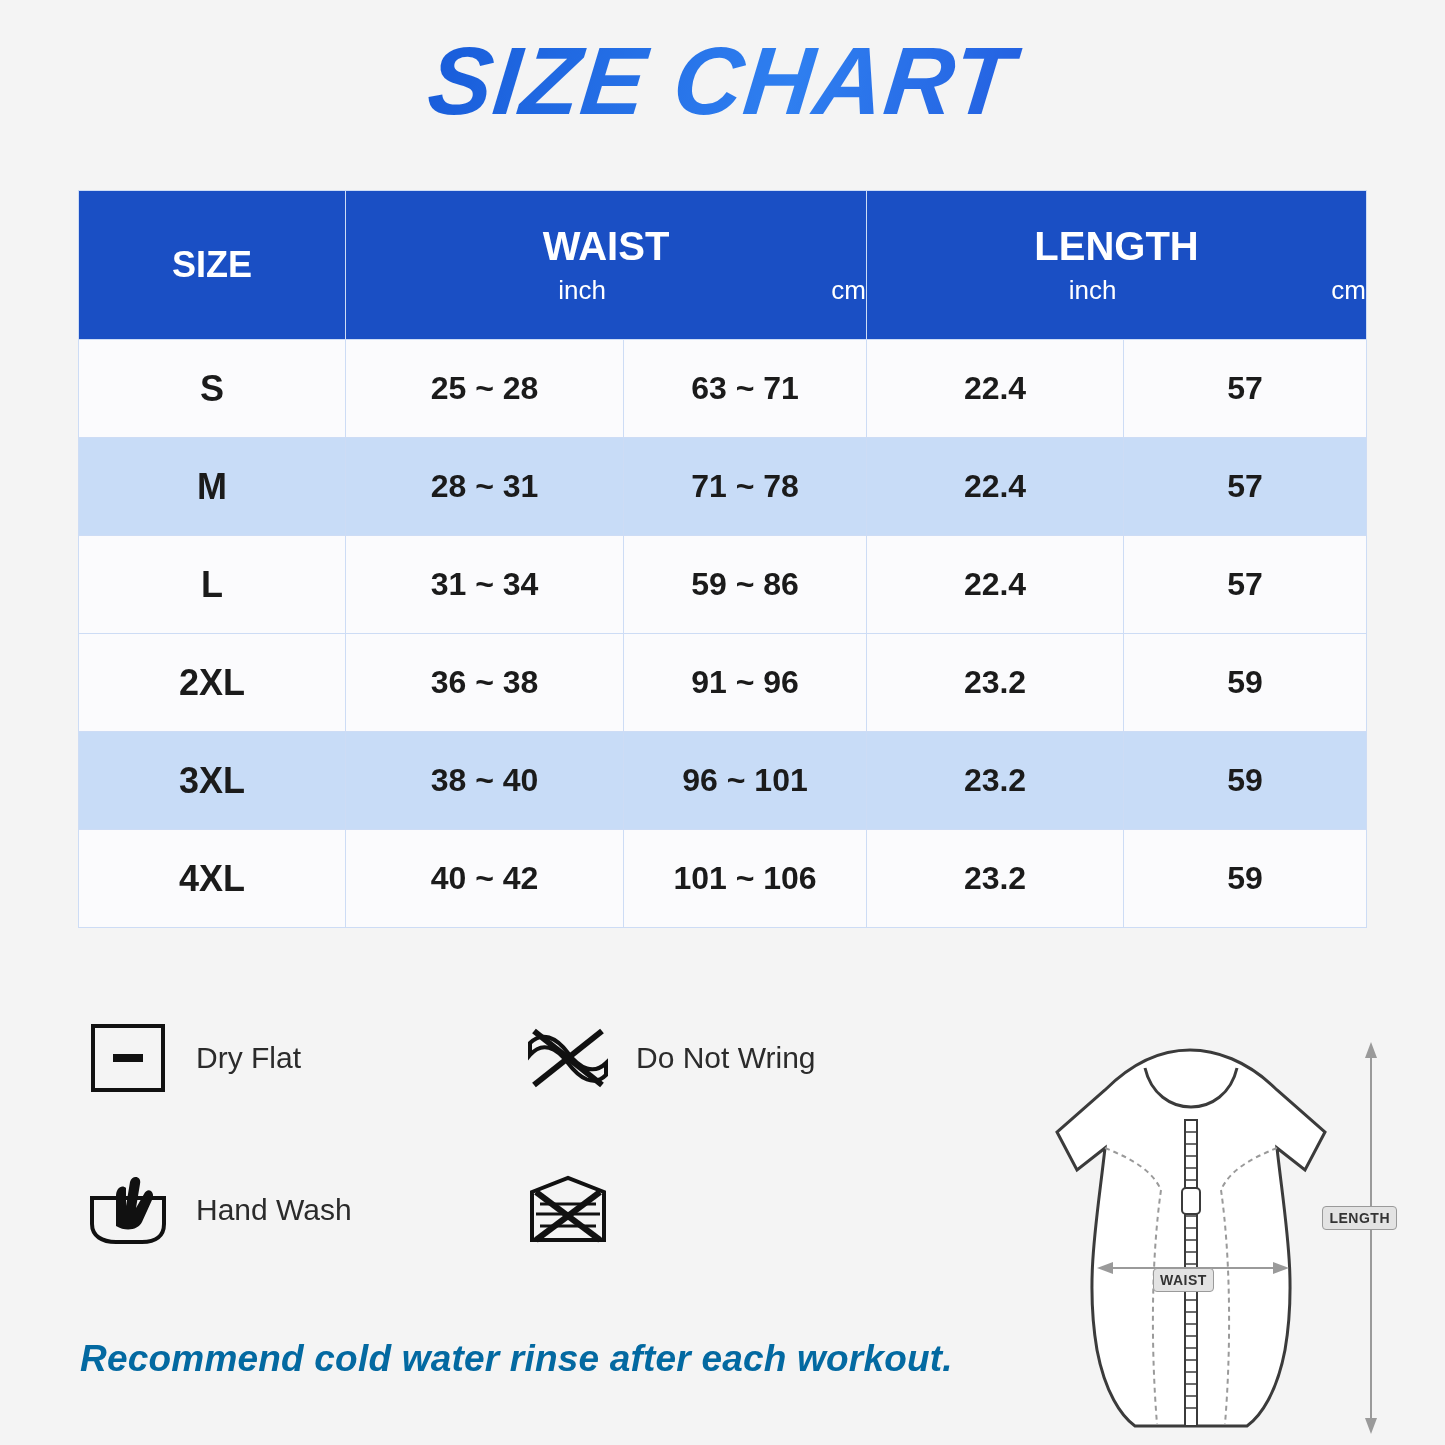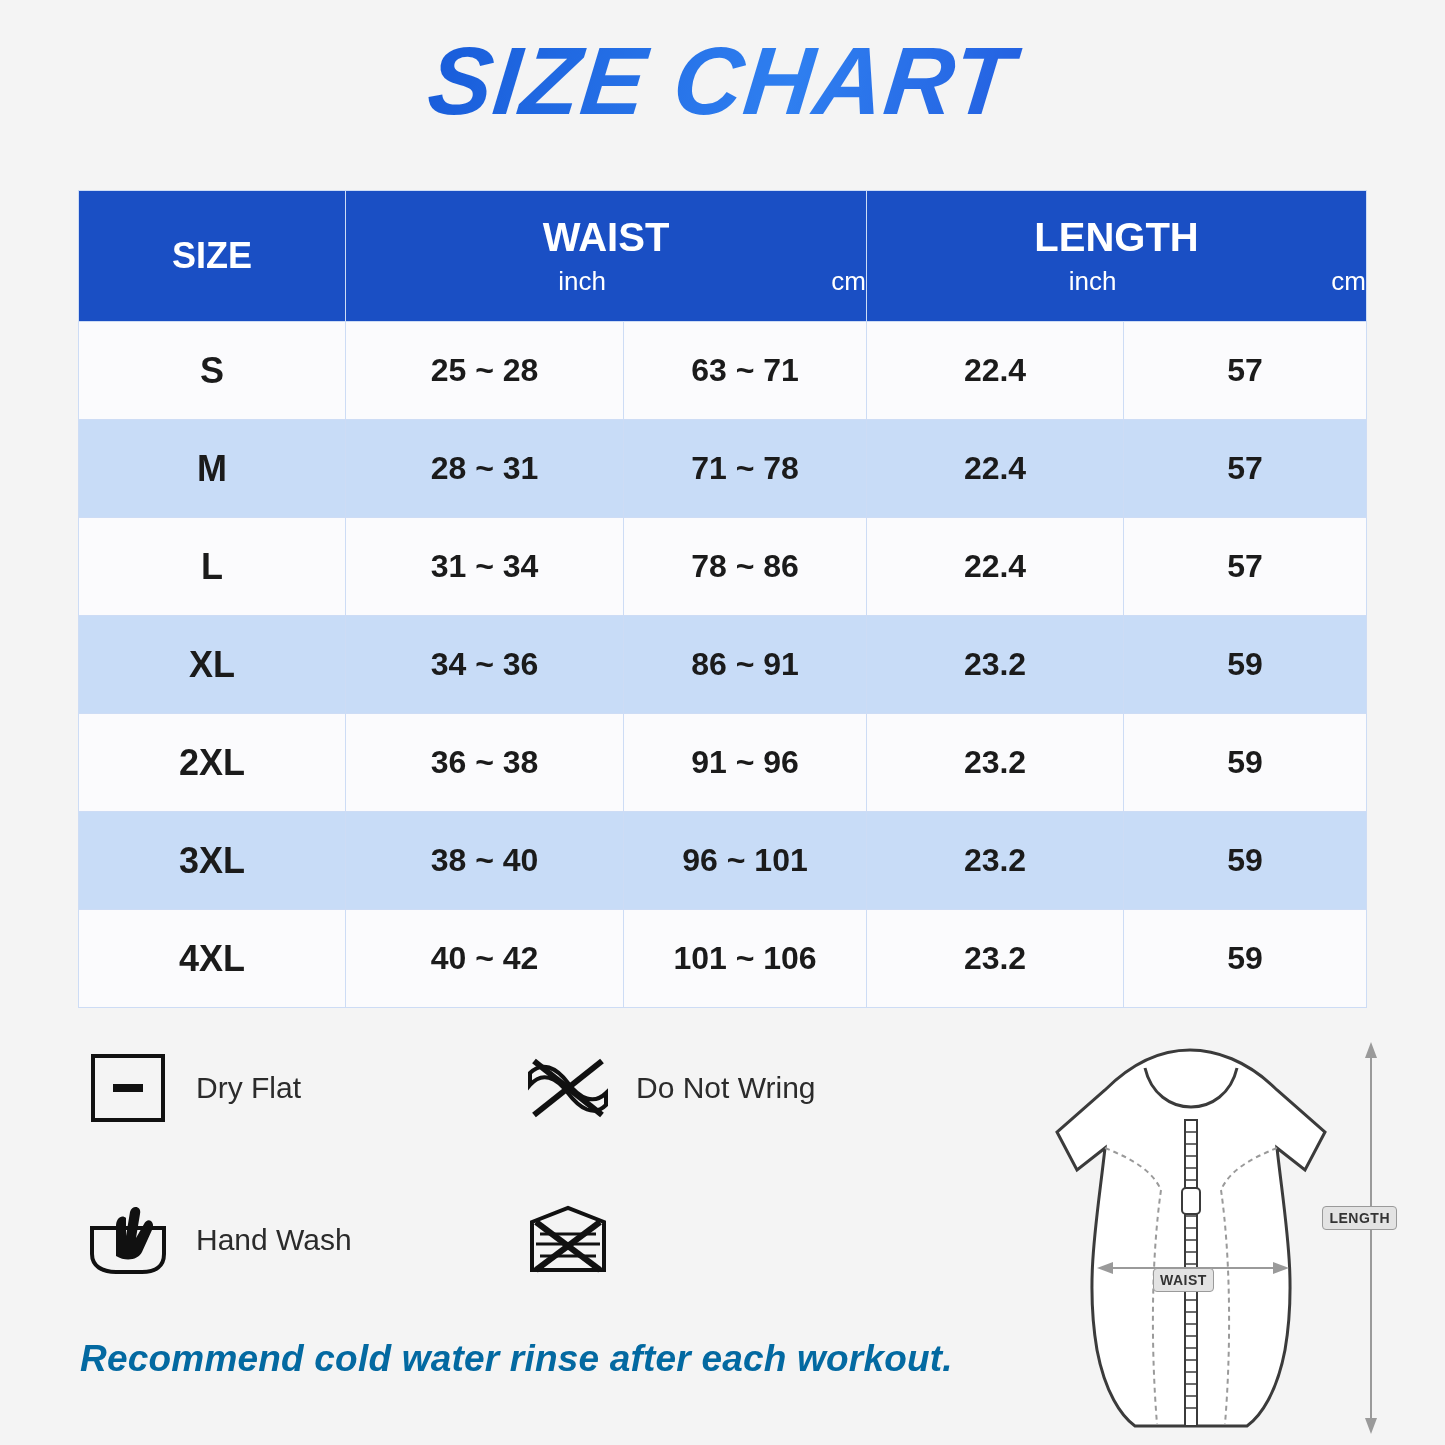--- a/index.html
+++ b/index.html
@@ -44,21 +44,21 @@
     table-layout: fixed;
   }
   table.size-table th, table.size-table td {
     border: 1px solid #cddcf5;
     text-align: center;
   }
   thead th {
     background: #1a4fc4;
     color: #ffffff;
     border: 1px solid #2a5fd0;
-    padding: 0;
+    padding: 9px;
   }
   .head-size {
     font-size: 36px;
     font-weight: 700;
     height: 130px;
     vertical-align: middle;
   }
   .head-group {
     padding: 0;
   }
@@ -99,21 +99,21 @@
   col.c-size { width: 267px; }
   col.c-wi   { width: 278px; }
   col.c-wc   { width: 243px; }
   col.c-li   { width: 257px; }
   col.c-lc   { width: 243px; }
 
   
   .care {
     position: absolute;
     left: 82px;
-    top: 1042px;
+    top: 1012px;
     width: 880px;
   }
   .care-row {
     display: flex;
     align-items: center;
     margin-bottom: 60px;
   }
   .care-item {
     display: flex;
     align-items: center;
@@ -216,30 +216,23 @@
       <tr class="even">
         <td class="size-cell">M</td>
         <td>28 ~ 31</td>
         <td>71 ~ 78</td>
         <td>22.4</td>
         <td>57</td>
       </tr>
       <tr class="odd">
         <td class="size-cell">L</td>
         <td>31 ~ 34</td>
-        <td>78 ~ 86</td>
+        <td>59 ~ 86</td>
         <td>22.4</td>
         <td>57</td>
-      </tr>
-      <tr class="even">
-        <td class="size-cell">XL</td>
-        <td>34 ~ 36</td>
-        <td>86 ~ 91</td>
-        <td>23.2</td>
-        <td>59</td>
       </tr>
       <tr class="odd">
         <td class="size-cell">2XL</td>
         <td>36 ~ 38</td>
         <td>91 ~ 96</td>
         <td>23.2</td>
         <td>59</td>
       </tr>
       <tr class="even">
         <td class="size-cell">3XL</td>

